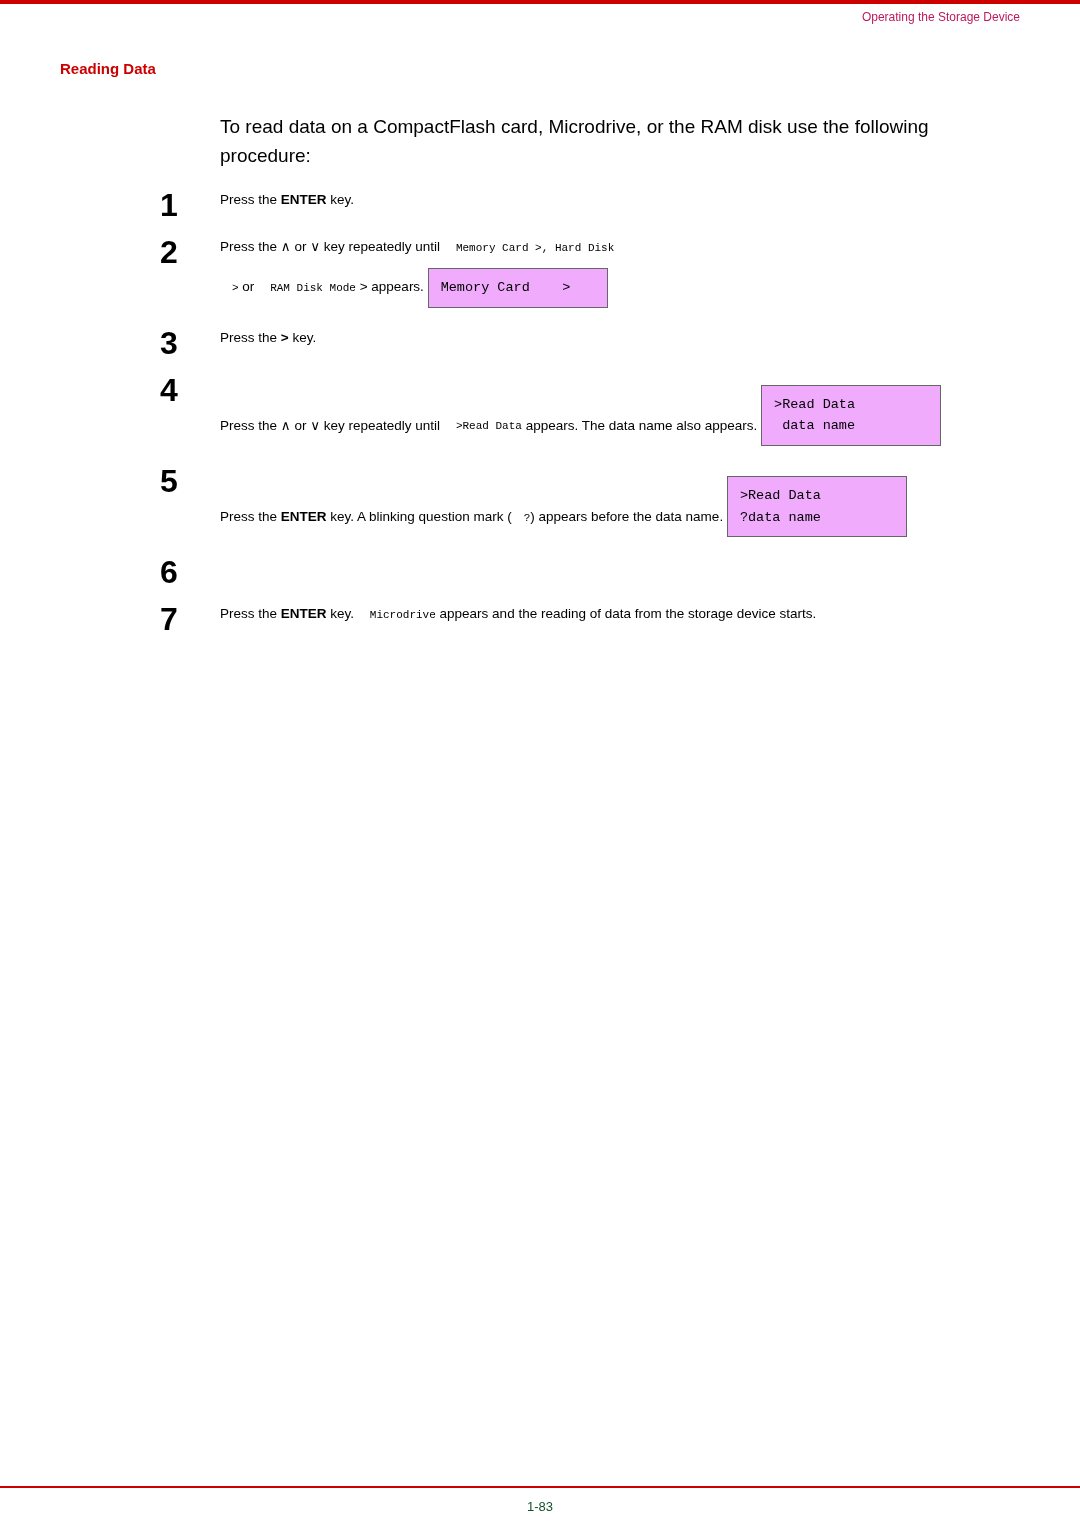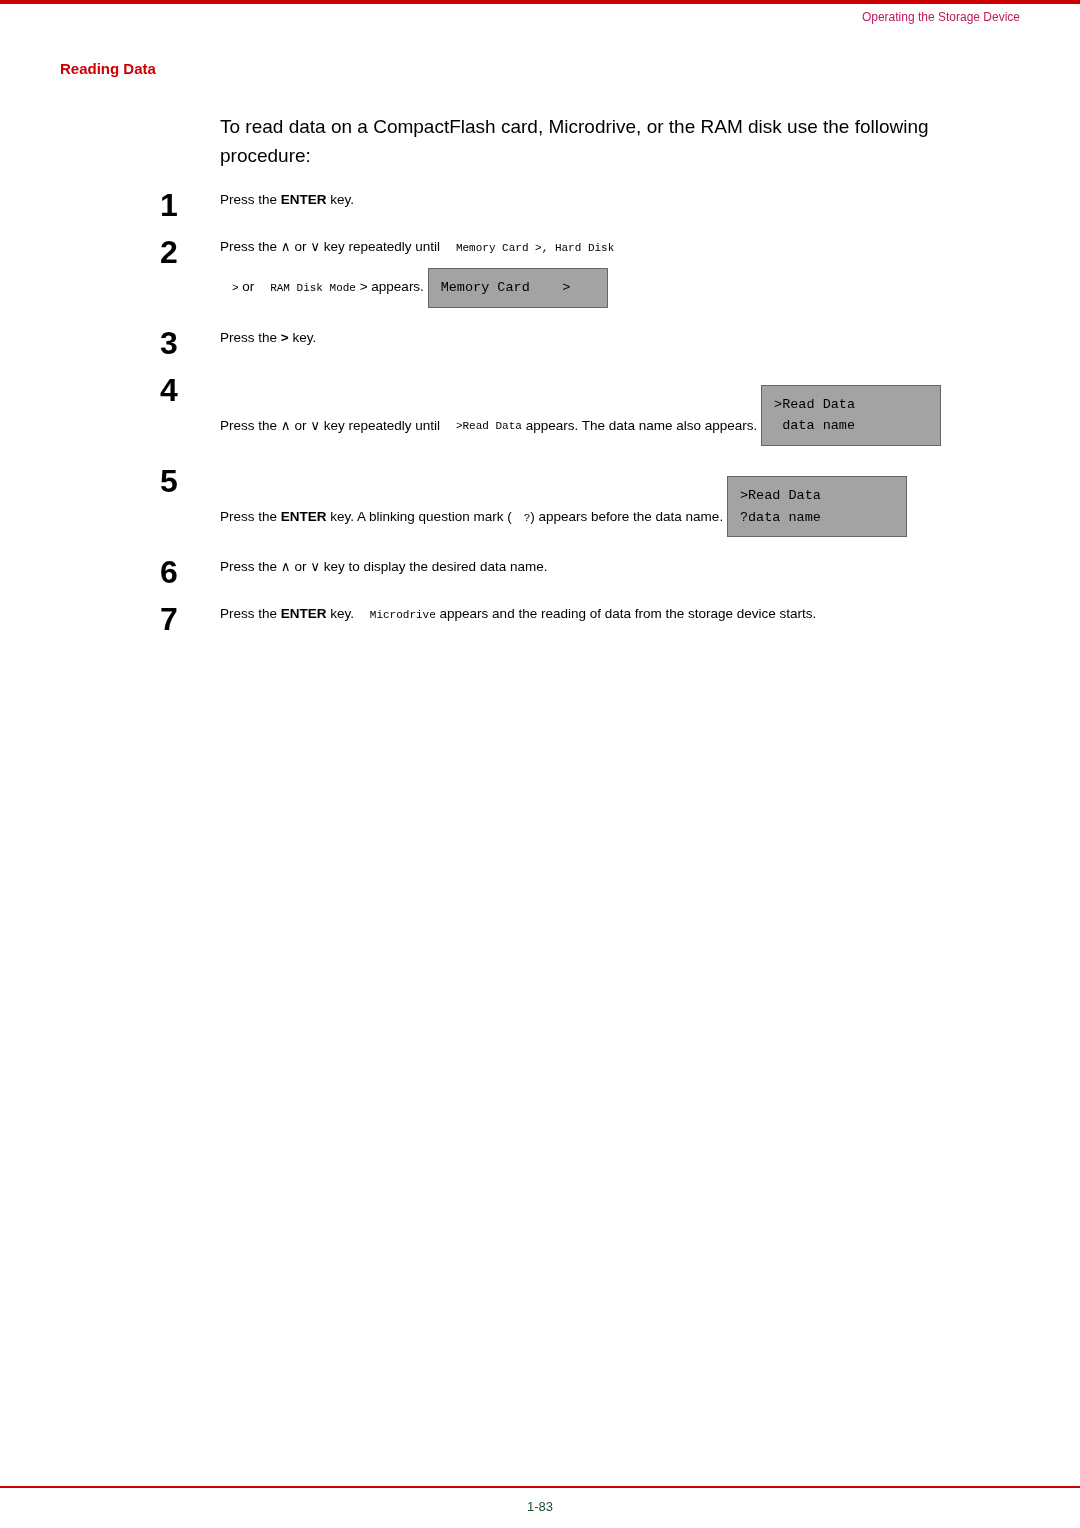--- a/index.html
+++ b/index.html
@@ -55,21 +55,21 @@
 
     .lcd-box {
       border: 1px solid #666666;
       padding: 8px 12px;
       display: inline-block;
       margin-top: 10px;
       margin-bottom: 6px;
       font-family: 'Courier New', Courier, monospace;
       font-size: 13.5px;
       line-height: 1.6;
-      background: #a3a3a3;
+      background: #f0abfc;
       min-width: 180px;
     }
 
     .bottom-rule {
       position: absolute;
       bottom: 40px;
       left: 0;
       right: 0;
       height: 2px;
       background: #cc0000;
@@ -173,23 +173,20 @@
         Press the <b>ENTER</b> key. A blinking question mark (<code>?</code>) appears before the data name.
         <div class="lcd-box">
           &gt;Read Data<br>
           ?data name
         </div>
       </div>
     </div>
 
     <div class="step-row">
       <div class="step-num">6</div>
-      <div class="step-body">
-        Press the ∧ or ∨ key to display the desired data name.
-      </div>
     </div>
 
     <div class="step-row">
       <div class="step-num">7</div>
       <div class="step-body">
         Press the <b>ENTER</b> key. <code>Microdrive</code> appears and the reading of data from the storage device starts.
       </div>
     </div>
 
   </div>

